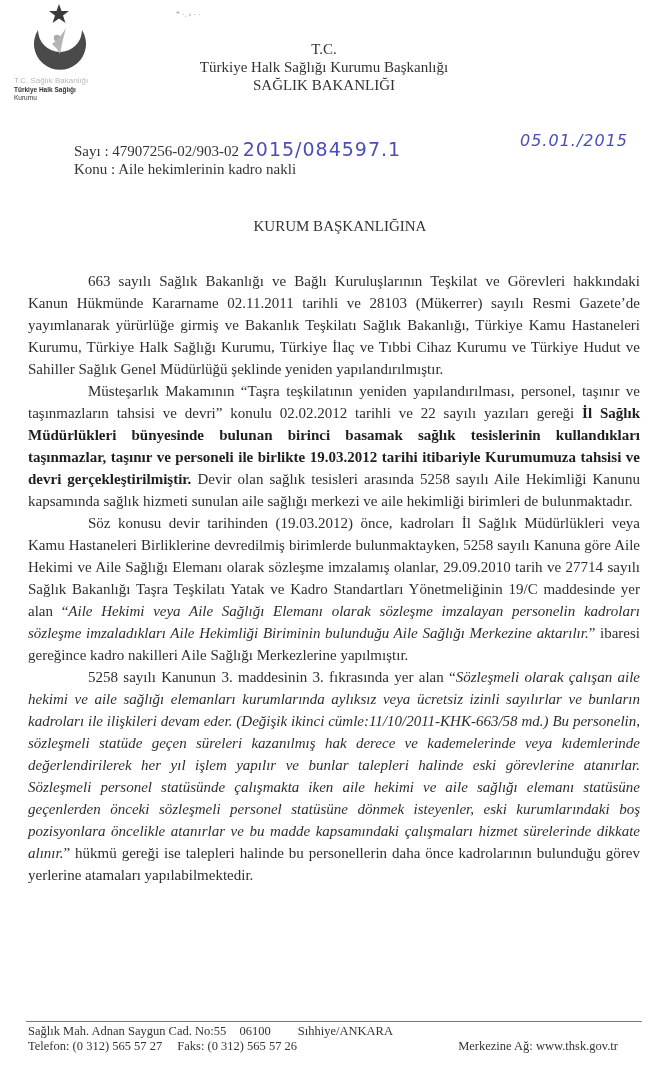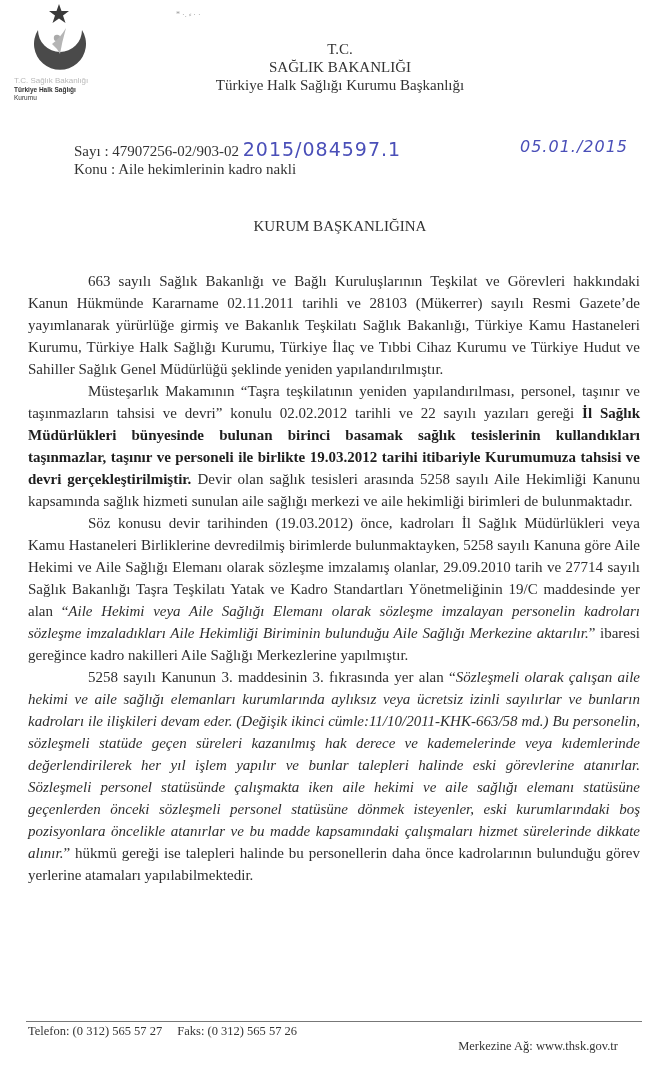--- a/index.html
+++ b/index.html
@@ -6,26 +6,26 @@
   body { width: 670px; height: 1080px; position: relative; overflow: hidden;
          font-family: "Liberation Serif", "DejaVu Serif", serif; color: #2b2b2b; }
   .logo { position: absolute; left: 14px; top: 2px; width: 90px; height: 100px; }
   .logo svg { position: absolute; left: 10px; top: 0; }
   .logo-text { position: absolute; left: 0; width: 90px; text-align: left;
                font-family: "Liberation Sans", sans-serif; font-size: 7px; line-height: 8px; }
   .logo-t1 { top: 75px; color: #b8b8b8; font-size: 8px; }
   .logo-t2 { top: 84px; color: #333; font-weight: bold; font-size: 6.5px; }
   .logo-t3 { top: 92px; color: #333; font-size: 6.5px; }
   .scan-mark { position: absolute; left: 176px; top: 10px; font-size: 8px; color: #999; }
-  .header { position: absolute; left: 180px; top: 40px; width: 320px; text-align: center;
+  .header { position: absolute; left: 164px; top: 40px; width: 320px; text-align: center;
             font-size: 15px; line-height: 18px; color: #333; }
   .meta { position: absolute; left: 28px; top: 140px; font-size: 15px; line-height: 18px; color: #333; margin-left: 46px; }
   .meta .row { white-space: nowrap; }
   .hand { font-family: "DejaVu Sans", sans-serif; color: #4a4fb8; font-size: 19px; letter-spacing: 1px; }
-  .hand-date { position: absolute; left: 520px; top: 137px; font-family: "DejaVu Sans", sans-serif;
+  .hand-date { position: absolute; left: 520px; top: 131px; font-family: "DejaVu Sans", sans-serif;
                color: #4a4fb8; font-size: 16px; font-style: italic; letter-spacing: 1px; }
   .addressee { position: absolute; left: 180px; top: 218px; width: 320px; text-align: center;
                font-size: 15px; color: #333; }
   .body { position: absolute; left: 28px; top: 270px; width: 612px; font-size: 15px;
           line-height: 22px; text-align: justify; color: #2e2e2e; }
   .body p { margin: 0; text-indent: 60px; }
   .body b { color: #1e1e1e; }
   .footer-line { position: absolute; left: 26px; top: 1021px; width: 616px; height: 1px; background: #777; }
   .footer { position: absolute; left: 28px; top: 1024px; width: 616px; font-size: 12.5px;
             line-height: 15px; color: #333; }
@@ -44,22 +44,22 @@
   </svg>
   <div class="logo-text logo-t1">T.C. Sağlık Bakanlığı</div>
   <div class="logo-text logo-t2">Türkiye Halk Sağlığı</div>
   <div class="logo-text logo-t3">Kurumu</div>
 </div>
 
 <div class="scan-mark">* ·. ⸗ · ·</div>
 
 <div class="header">
   <div>T.C.</div>
+  <div>Türkiye Halk Sağlığı Kurumu Başkanlığı</div>
   <div>SAĞLIK BAKANLIĞI</div>
-  <div>Türkiye Halk Sağlığı Kurumu Başkanlığı</div>
 </div>
 
 <div class="meta">
   <div class="row">
     <span>Sayı</span>
     <span>: 47907256-02/903-02</span>
     <span class="hand">2015/084597.1</span>
   </div>
   <div class="row">
     <span>Konu</span>
@@ -72,18 +72,23 @@
 
 <div class="body">
   <p>663 sayılı Sağlık Bakanlığı ve Bağlı Kuruluşlarının Teşkilat ve Görevleri hakkındaki Kanun Hükmünde Kararname 02.11.2011 tarihli ve 28103 (Mükerrer) sayılı Resmi Gazete’de yayımlanarak yürürlüğe girmiş ve Bakanlık Teşkilatı Sağlık Bakanlığı, Türkiye Kamu Hastaneleri Kurumu, Türkiye Halk Sağlığı Kurumu, Türkiye İlaç ve Tıbbi Cihaz Kurumu ve Türkiye Hudut ve Sahiller Sağlık Genel Müdürlüğü şeklinde yeniden yapılandırılmıştır.</p>
   <p><span>Müsteşarlık Makamının “Taşra teşkilatının yeniden yapılandırılması, personel, taşınır ve taşınmazların tahsisi ve devri” konulu 02.02.2012 tarihli ve 22 sayılı yazıları gereği </span><b>İl Sağlık Müdürlükleri bünyesinde bulunan birinci basamak sağlık tesislerinin kullandıkları taşınmazlar, taşınır ve personeli ile birlikte 19.03.2012 tarihi itibariyle Kurumumuza tahsisi ve devri gerçekleştirilmiştir.</b><span> Devir olan sağlık tesisleri arasında 5258 sayılı Aile Hekimliği Kanunu kapsamında sağlık hizmeti sunulan aile sağlığı merkezi ve aile hekimliği birimleri de bulunmaktadır.</span></p>
   <p><span>Söz konusu devir tarihinden (19.03.2012) önce, kadroları İl Sağlık Müdürlükleri veya Kamu Hastaneleri Birliklerine devredilmiş birimlerde bulunmaktayken, 5258 sayılı Kanuna göre Aile Hekimi ve Aile Sağlığı Elemanı olarak sözleşme imzalamış olanlar, 29.09.2010 tarih ve 27714 sayılı Sağlık Bakanlığı Taşra Teşkilatı Yatak ve Kadro Standartları Yönetmeliğinin 19/C maddesinde yer alan “</span><i>Aile Hekimi veya Aile Sağlığı Elemanı olarak sözleşme imzalayan personelin kadroları sözleşme imzaladıkları Aile Hekimliği Biriminin bulunduğu Aile Sağlığı Merkezine aktarılır.</i><span>” ibaresi gereğince kadro nakilleri Aile Sağlığı Merkezlerine yapılmıştır.</span></p>
   <p><span>5258 sayılı Kanunun 3. maddesinin 3. fıkrasında yer alan “</span><i>Sözleşmeli olarak çalışan aile hekimi ve aile sağlığı elemanları kurumlarında aylıksız veya ücretsiz izinli sayılırlar ve bunların kadroları ile ilişkileri devam eder. (Değişik ikinci cümle:11/10/2011-KHK-663/58 md.) Bu personelin, sözleşmeli statüde geçen süreleri kazanılmış hak derece ve kademelerinde veya kıdemlerinde değerlendirilerek her yıl işlem yapılır ve bunlar talepleri halinde eski görevlerine atanırlar. Sözleşmeli personel statüsünde çalışmakta iken aile hekimi ve aile sağlığı elemanı statüsüne geçenlerden önceki sözleşmeli personel statüsüne dönmek isteyenler, eski kurumlarındaki boş pozisyonlara öncelikle atanırlar ve bu madde kapsamındaki çalışmaları hizmet sürelerinde dikkate alınır.</i><span>” hükmü gereği ise talepleri halinde bu personellerin daha önce kadrolarının bulunduğu görev yerlerine atamaları yapılabilmektedir.</span></p>
 </div>
 
 <div class="footer-line"></div>
 <div class="footer">
+  <div class="r1">
+    <span>Sağlık Mah.  Adnan Saygun Cad. No:55</span>
+    <span style="margin-left:10px">06100</span>
+    <span style="margin-left:24px">Sıhhiye/ANKARA</span>
+  </div>
   <div class="r2">
     <span>Telefon: (0 312) 565 57 27</span>
     <span style="margin-left:12px">Faks: (0 312) 565 57 26</span>
   </div>
   <div class="web">Merkezine Ağ: www.thsk.gov.tr</div>
 </div>
 
 </body></html>

